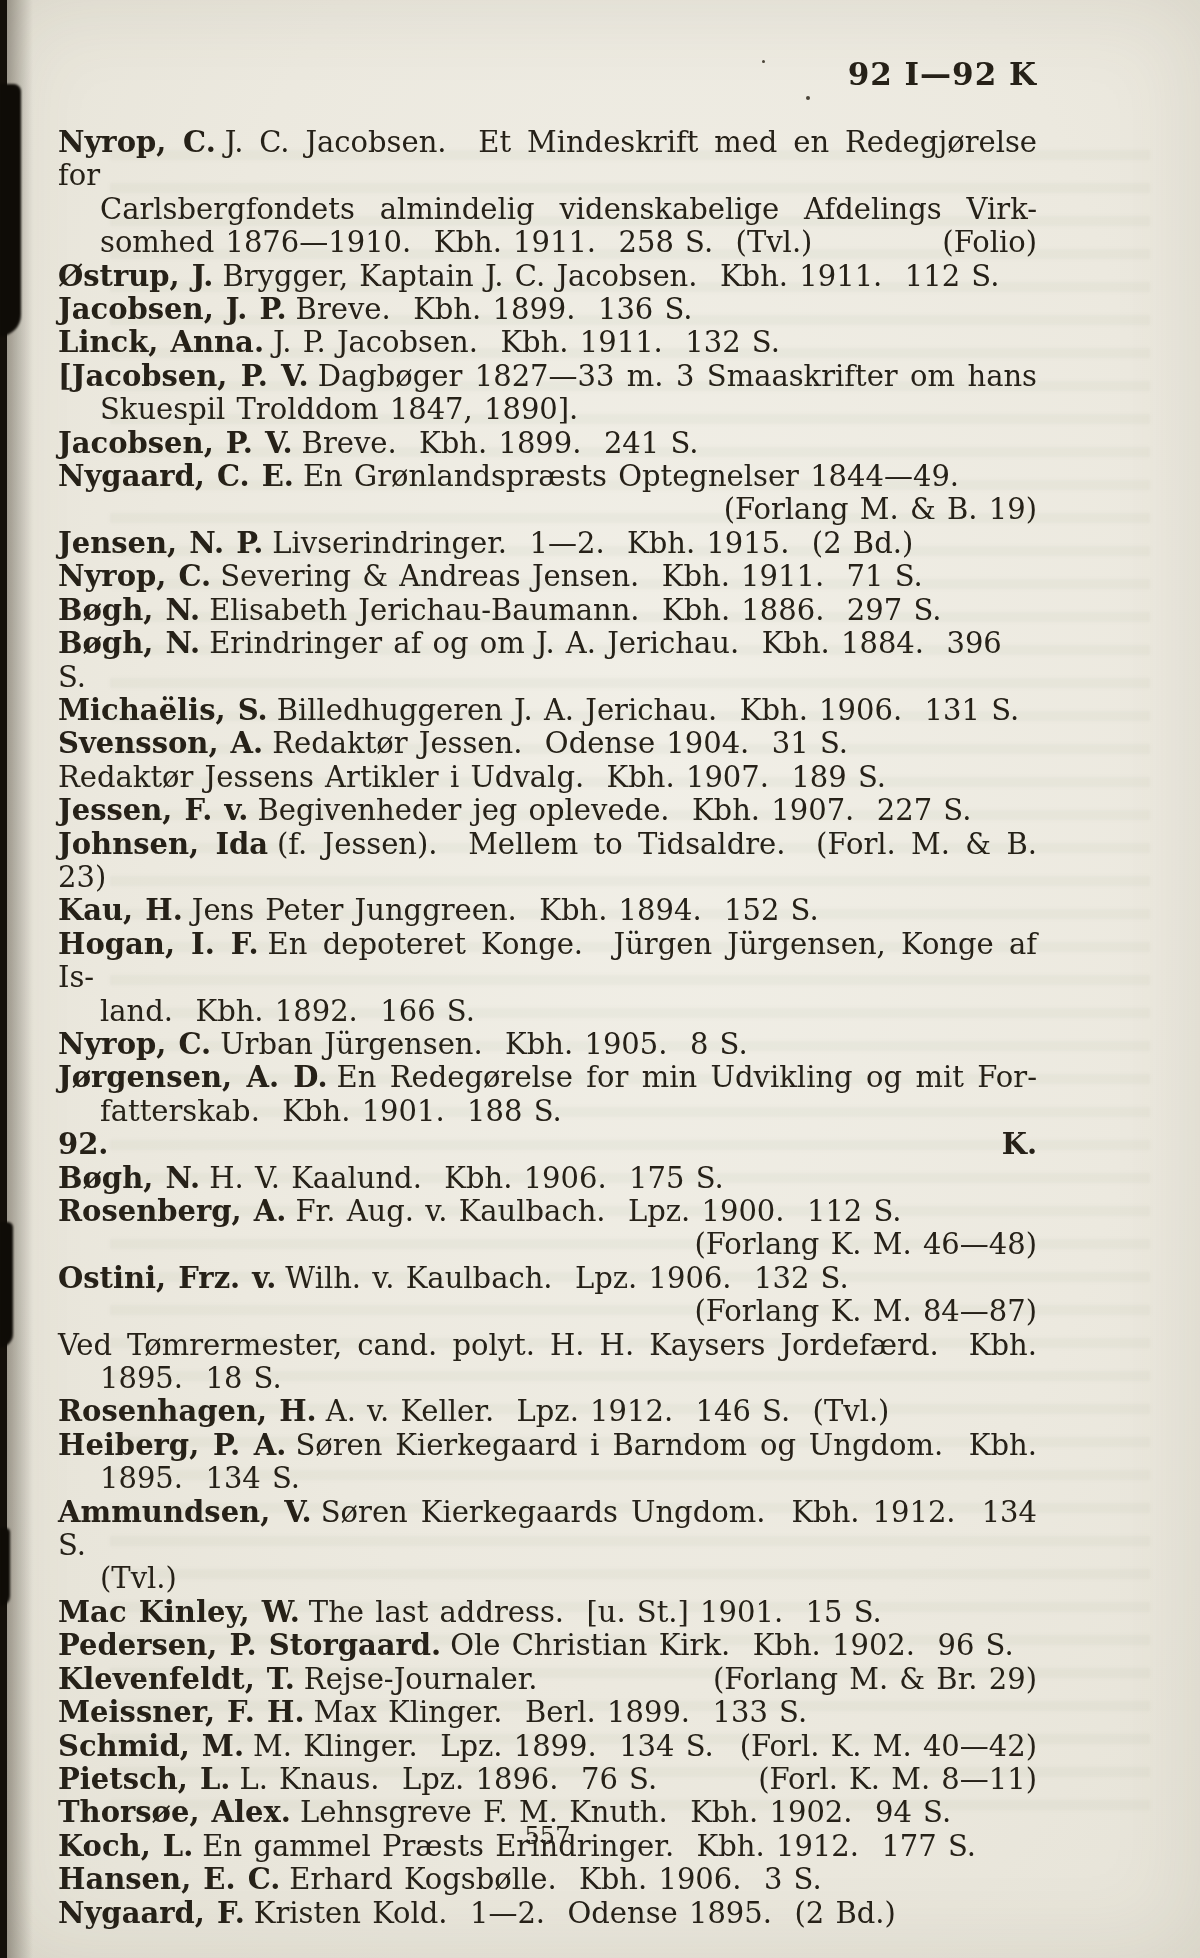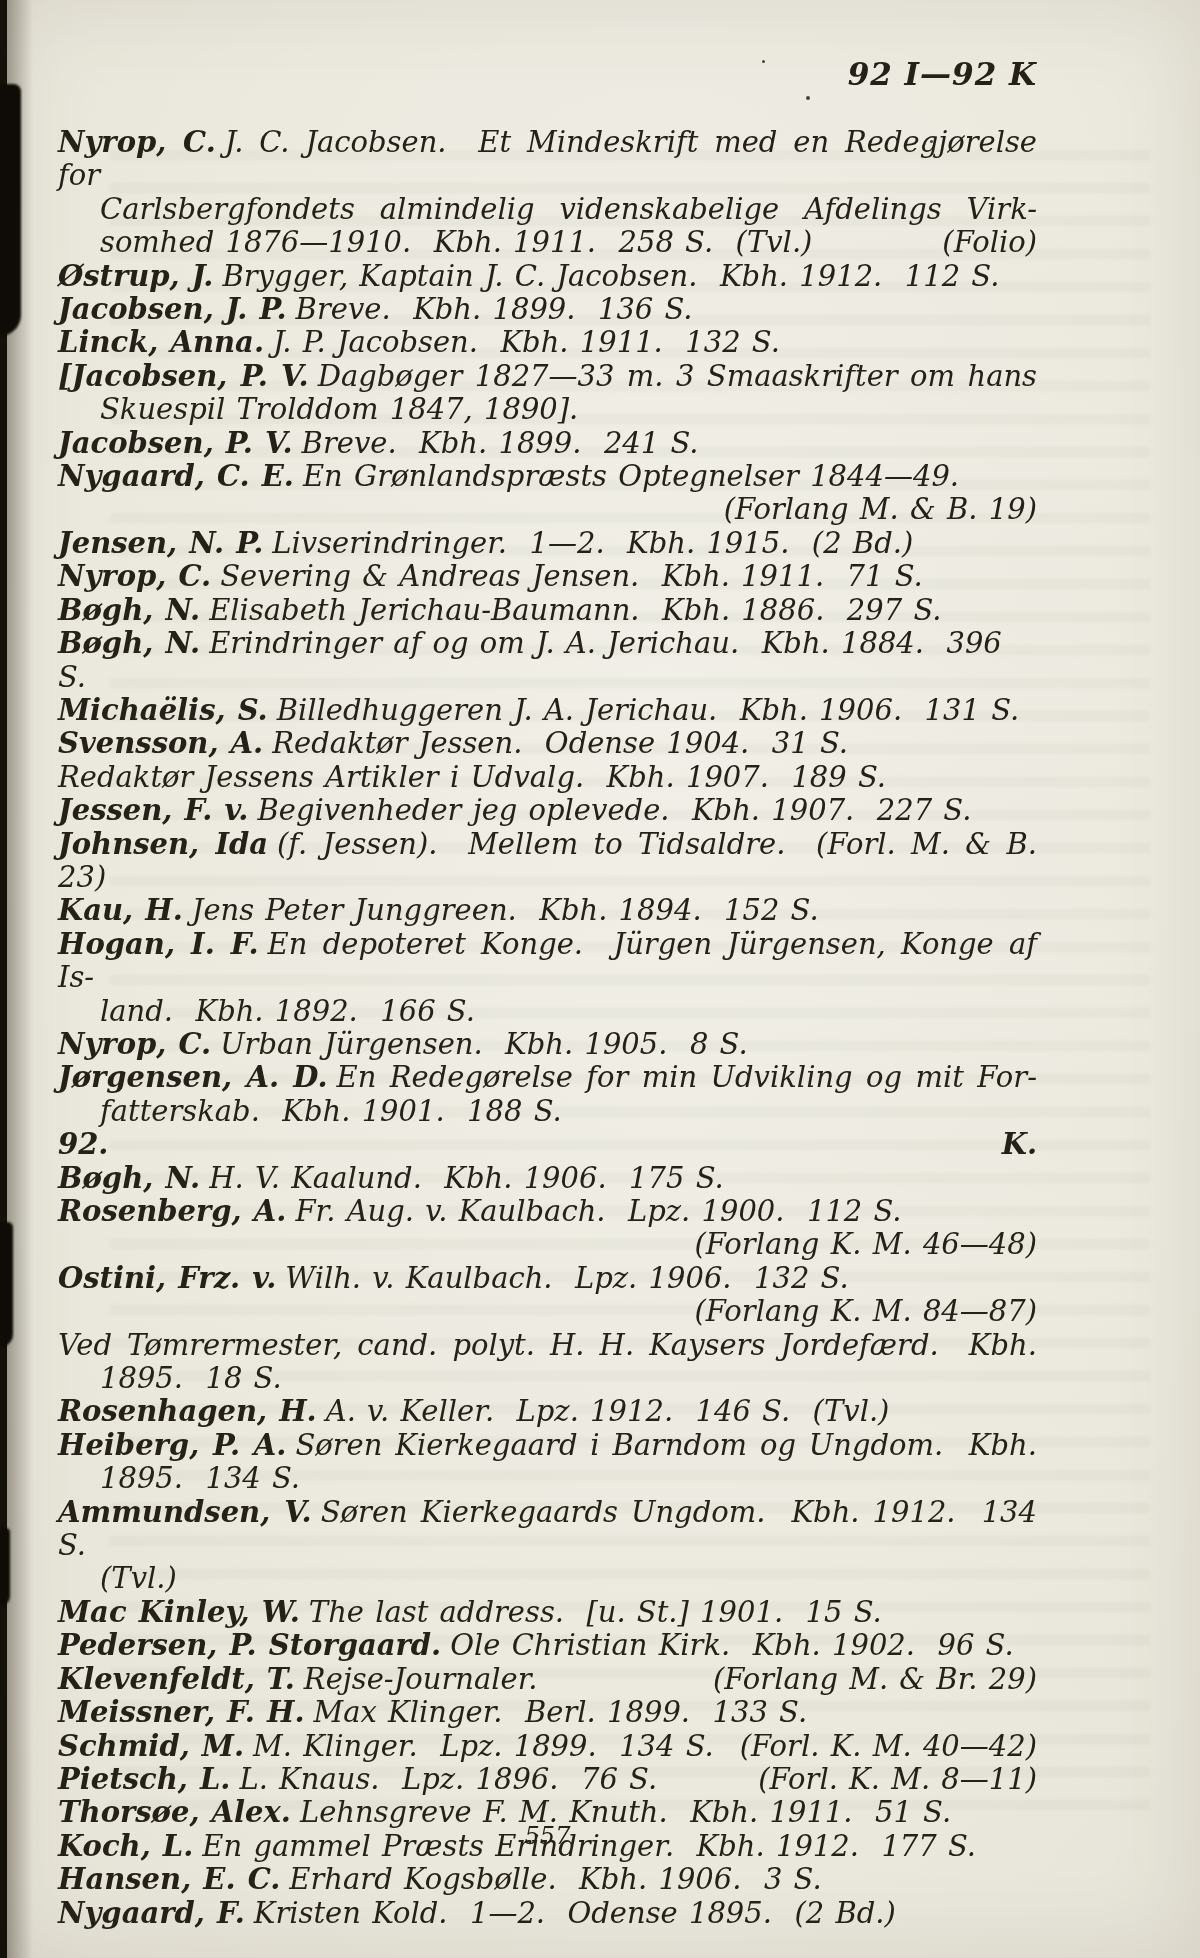--- a/index.html
+++ b/index.html
@@ -14,21 +14,20 @@
     position: relative;
     overflow: hidden;
     background: var(--paper);
     font-family: "DejaVu Serif", "Liberation Serif", serif;
     color: var(--ink);
   }
   .page {
     position: absolute; inset: 0;
     background: radial-gradient(ellipse at 55% 38%, #f1efe7 0%, #ece9df 55%, #e5e2d6 100%);
     box-shadow: inset 0 0 90px rgba(90,80,60,0.12);
-    font-style: italic;
   }
   
   .edge-strip {
     position: absolute; left: 0; top: 0; width: 7px; height: 100%;
     background: var(--edge);
   }
   .edge-fade {
     position: absolute; left: 7px; top: 0; width: 26px; height: 100%;
     background: linear-gradient(to right, rgba(55,47,36,0.40), rgba(55,47,36,0));
   }
@@ -90,21 +89,21 @@
   <div class="speck s1"></div>
   <div class="speck s2"></div>
   <div class="speck s3"></div>
 
   <div class="running-head">92 I—92 K</div>
 
   <div class="lines">
       <div class="line just"><span class="bold author">Nyrop, C.</span><span>J. C. Jacobsen.  Et Mindeskrift med en Redegjørelse for</span></div>
       <div class="line cont just"><span>Carlsbergfondets  almindelig  videnskabelige  Afdelings  Virk-</span></div>
       <div class="line cont"><span class="right">(Folio)</span><span>somhed 1876—1910.  Kbh. 1911.  258 S.  (Tvl.)</span></div>
-      <div class="line"><span class="bold author">Østrup, J.</span><span>Brygger, Kaptain J. C. Jacobsen.  Kbh. 1912.  112 S.</span></div>
+      <div class="line"><span class="bold author">Østrup, J.</span><span>Brygger, Kaptain J. C. Jacobsen.  Kbh. 1911.  112 S.</span></div>
       <div class="line"><span class="bold author">Jacobsen, J. P.</span><span>Breve.  Kbh. 1899.  136 S.</span></div>
       <div class="line"><span class="bold author">Linck, Anna.</span><span>J. P. Jacobsen.  Kbh. 1911.  132 S.</span></div>
       <div class="line just"><span class="bold author">[Jacobsen, P. V.</span><span>Dagbøger 1827—33 m. 3 Smaaskrifter om hans</span></div>
       <div class="line cont"><span>Skuespil Trolddom 1847, 1890].</span></div>
       <div class="line"><span class="bold author">Jacobsen, P. V.</span><span>Breve.  Kbh. 1899.  241 S.</span></div>
       <div class="line"><span class="bold author">Nygaard, C. E.</span><span>En Grønlandspræsts Optegnelser 1844—49.</span></div>
       <div class="line"><span class="right">(Forlang M. &amp; B. 19)</span></div>
       <div class="line"><span class="bold author">Jensen, N. P.</span><span>Livserindringer.  1—2.  Kbh. 1915.  (2 Bd.)</span></div>
       <div class="line"><span class="bold author">Nyrop, C.</span><span>Severing &amp; Andreas Jensen.  Kbh. 1911.  71 S.</span></div>
       <div class="line"><span class="bold author">Bøgh, N.</span><span>Elisabeth Jerichau-Baumann.  Kbh. 1886.  297 S.</span></div>
@@ -132,20 +131,20 @@
       <div class="line just"><span class="bold author">Heiberg, P. A.</span><span>Søren Kierkegaard i Barndom og Ungdom.  Kbh.</span></div>
       <div class="line cont"><span>1895.  134 S.</span></div>
       <div class="line just"><span class="bold author">Ammundsen, V.</span><span>Søren Kierkegaards Ungdom.  Kbh. 1912.  134 S.</span></div>
       <div class="line cont"><span>(Tvl.)</span></div>
       <div class="line"><span class="bold author">Mac Kinley, W.</span><span>The last address.  [u. St.] 1901.  15 S.</span></div>
       <div class="line"><span class="bold author">Pedersen, P. Storgaard.</span><span>Ole Christian Kirk.  Kbh. 1902.  96 S.</span></div>
       <div class="line"><span class="right">(Forlang M. &amp; Br. 29)</span><span class="bold author">Klevenfeldt, T.</span><span>Rejse-Journaler.</span></div>
       <div class="line"><span class="bold author">Meissner, F. H.</span><span>Max Klinger.  Berl. 1899.  133 S.</span></div>
       <div class="line"><span class="right">(Forl. K. M. 40—42)</span><span class="bold author">Schmid, M.</span><span>M. Klinger.  Lpz. 1899.  134 S.</span></div>
       <div class="line"><span class="right">(Forl. K. M. 8—11)</span><span class="bold author">Pietsch, L.</span><span>L. Knaus.  Lpz. 1896.  76 S.</span></div>
-      <div class="line"><span class="bold author">Thorsøe, Alex.</span><span>Lehnsgreve F. M. Knuth.  Kbh. 1911.  51 S.</span></div>
+      <div class="line"><span class="bold author">Thorsøe, Alex.</span><span>Lehnsgreve F. M. Knuth.  Kbh. 1902.  94 S.</span></div>
       <div class="line"><span class="bold author">Koch, L.</span><span>En gammel Præsts Erindringer.  Kbh. 1912.  177 S.</span></div>
       <div class="line"><span class="bold author">Hansen, E. C.</span><span>Erhard Kogsbølle.  Kbh. 1906.  3 S.</span></div>
       <div class="line"><span class="bold author">Nygaard, F.</span><span>Kristen Kold.  1—2.  Odense 1895.  (2 Bd.)</span></div>
     </div>
 
   <div class="page-number">557</div>
 </div>
 
 </body></html>

